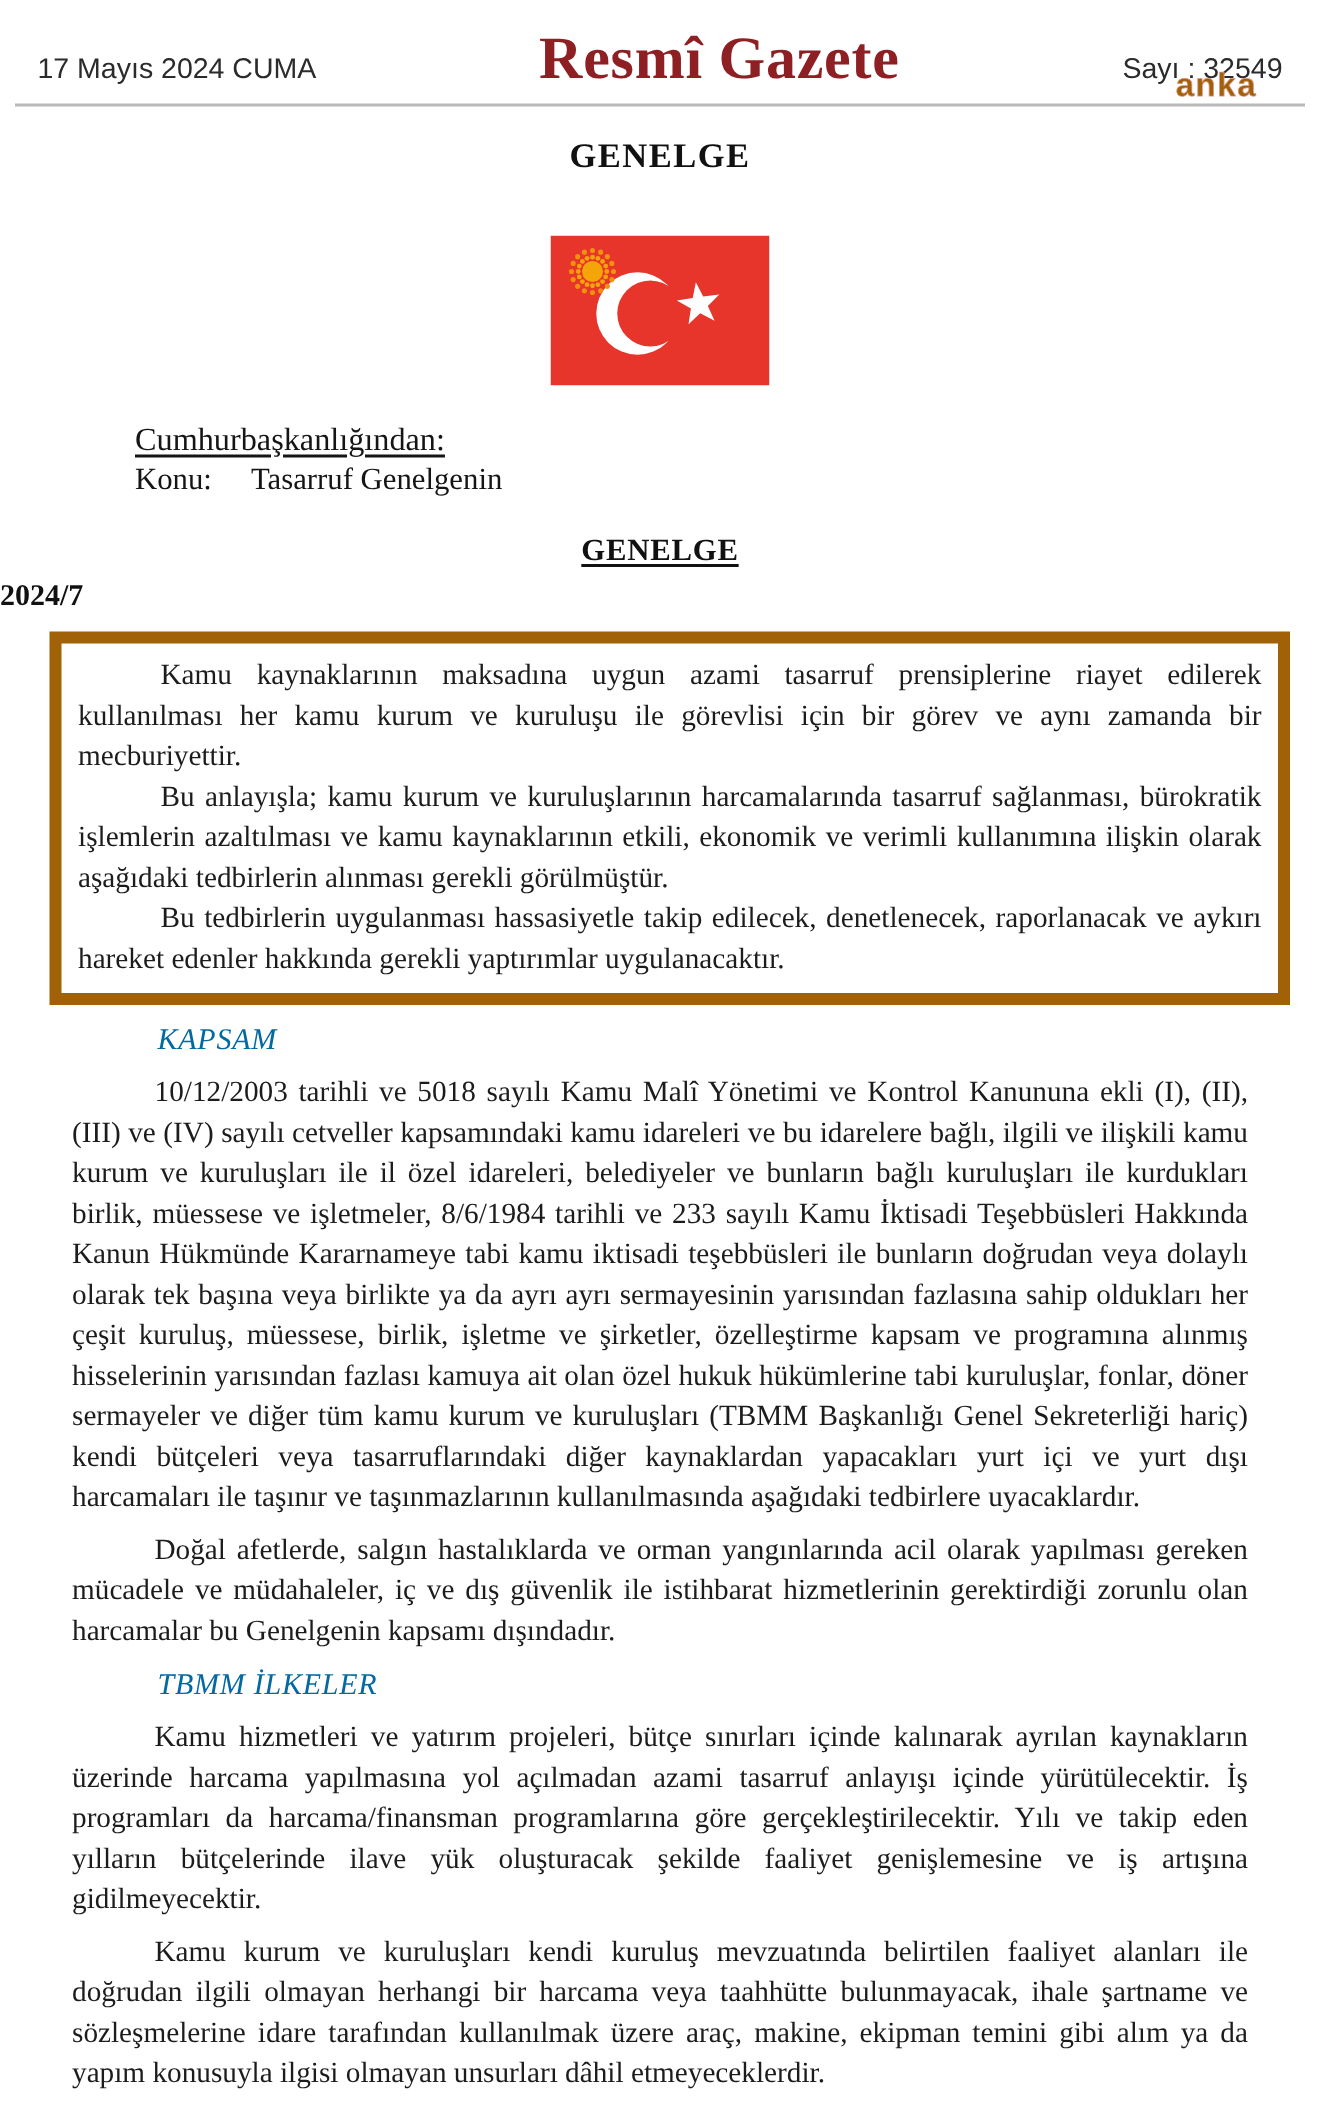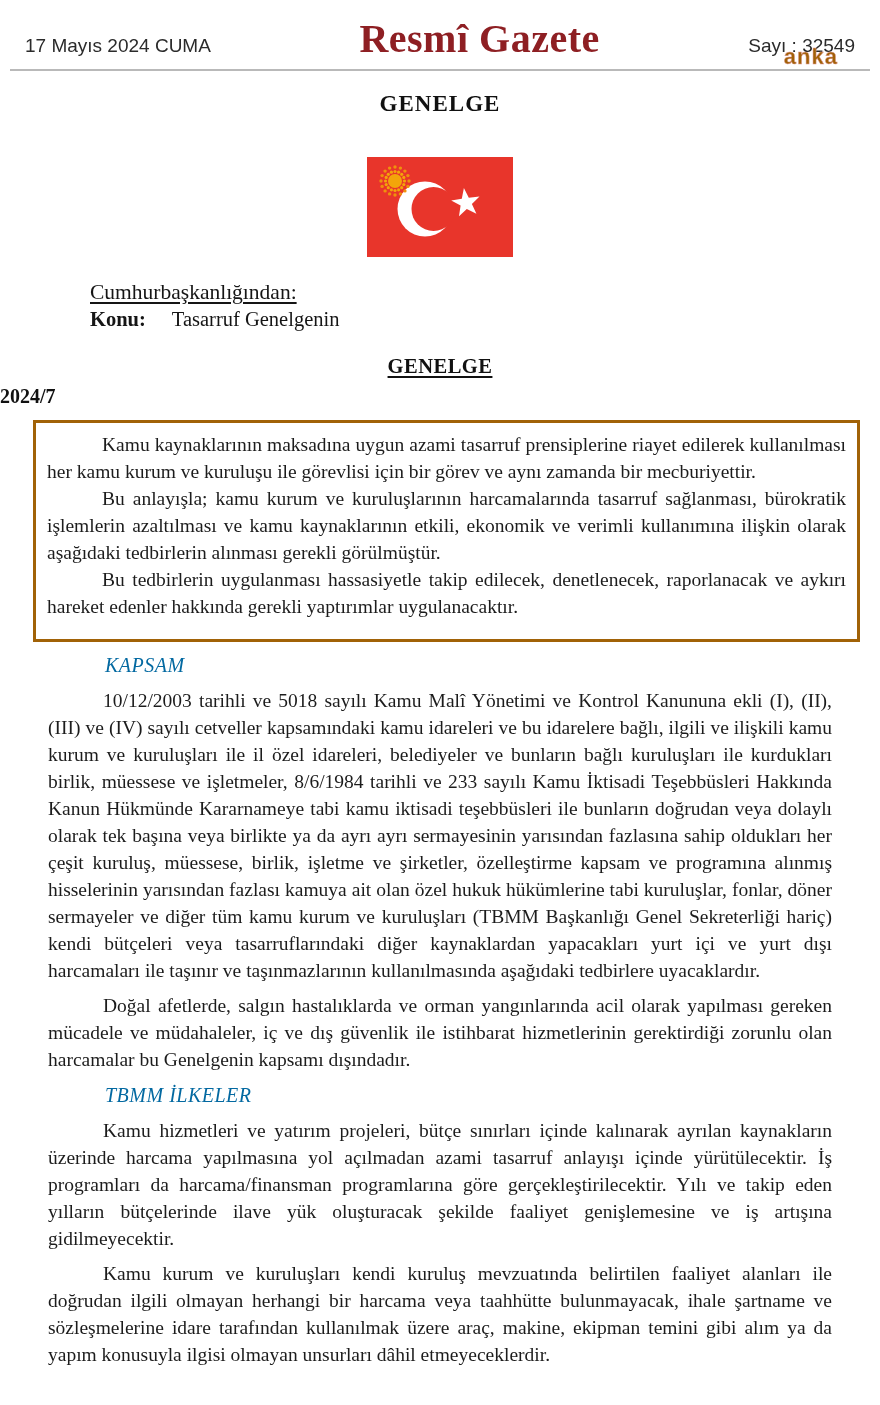--- a/index.html
+++ b/index.html
@@ -42,21 +42,21 @@
   .flag-wrap { margin-top: 40px; text-align: center; }
   .flag-wrap svg { display: inline-block; }
 
   
   .from-line {
     margin: 19px 48px 0 90px;
     font-size: 21.5px; color: #151515;
     text-decoration: underline; text-underline-offset: 3px;
   }
   .subject-line { margin: 3px 48px 0 90px; font-size: 20.5px; color: #151515; }
-  .subject-label { font-weight: bold; margin-top: 12px; }
+  .subject-label { font-weight: normal; margin-top: 12px; }
   .subject-value { margin-left: 26px; }
 
   
   .circular-heading {
     text-align: center; margin-top: 24px;
     font-size: 20.5px; font-weight: bold; letter-spacing: 0.5px; color: #111;
     text-decoration: underline; text-underline-offset: 3px;
   }
   .circular-number {
     margin-top: 7px;
@@ -64,22 +64,22 @@
   }
 
   
   p.body-par {
     margin: 8px 48px 0 48px;
     font-size: 19.5px; line-height: 27px;
     text-align: justify; text-indent: 55px; color: #1c1c1c;
   }
   .highlight-box {
     margin: 12px 20px 0 33px;
-    border: 3px solid #a16207;
-    padding: 8px 11px 19px 11px;
+    border: 8px solid #a16207;
+    padding: 8px 11px 9px 11px;
   }
   .highlight-box p.body-par { margin: 0; }
 
   .section-heading {
     margin: 11px 48px 0 48px; padding-left: 57px;
     font-size: 20px; color: #0369a1; letter-spacing: 0.5px; font-style: italic;
   }
   .section-heading.first { margin-top: 12px; }
   p.body-par.after-heading { margin-top: 10px; }
 </style>

